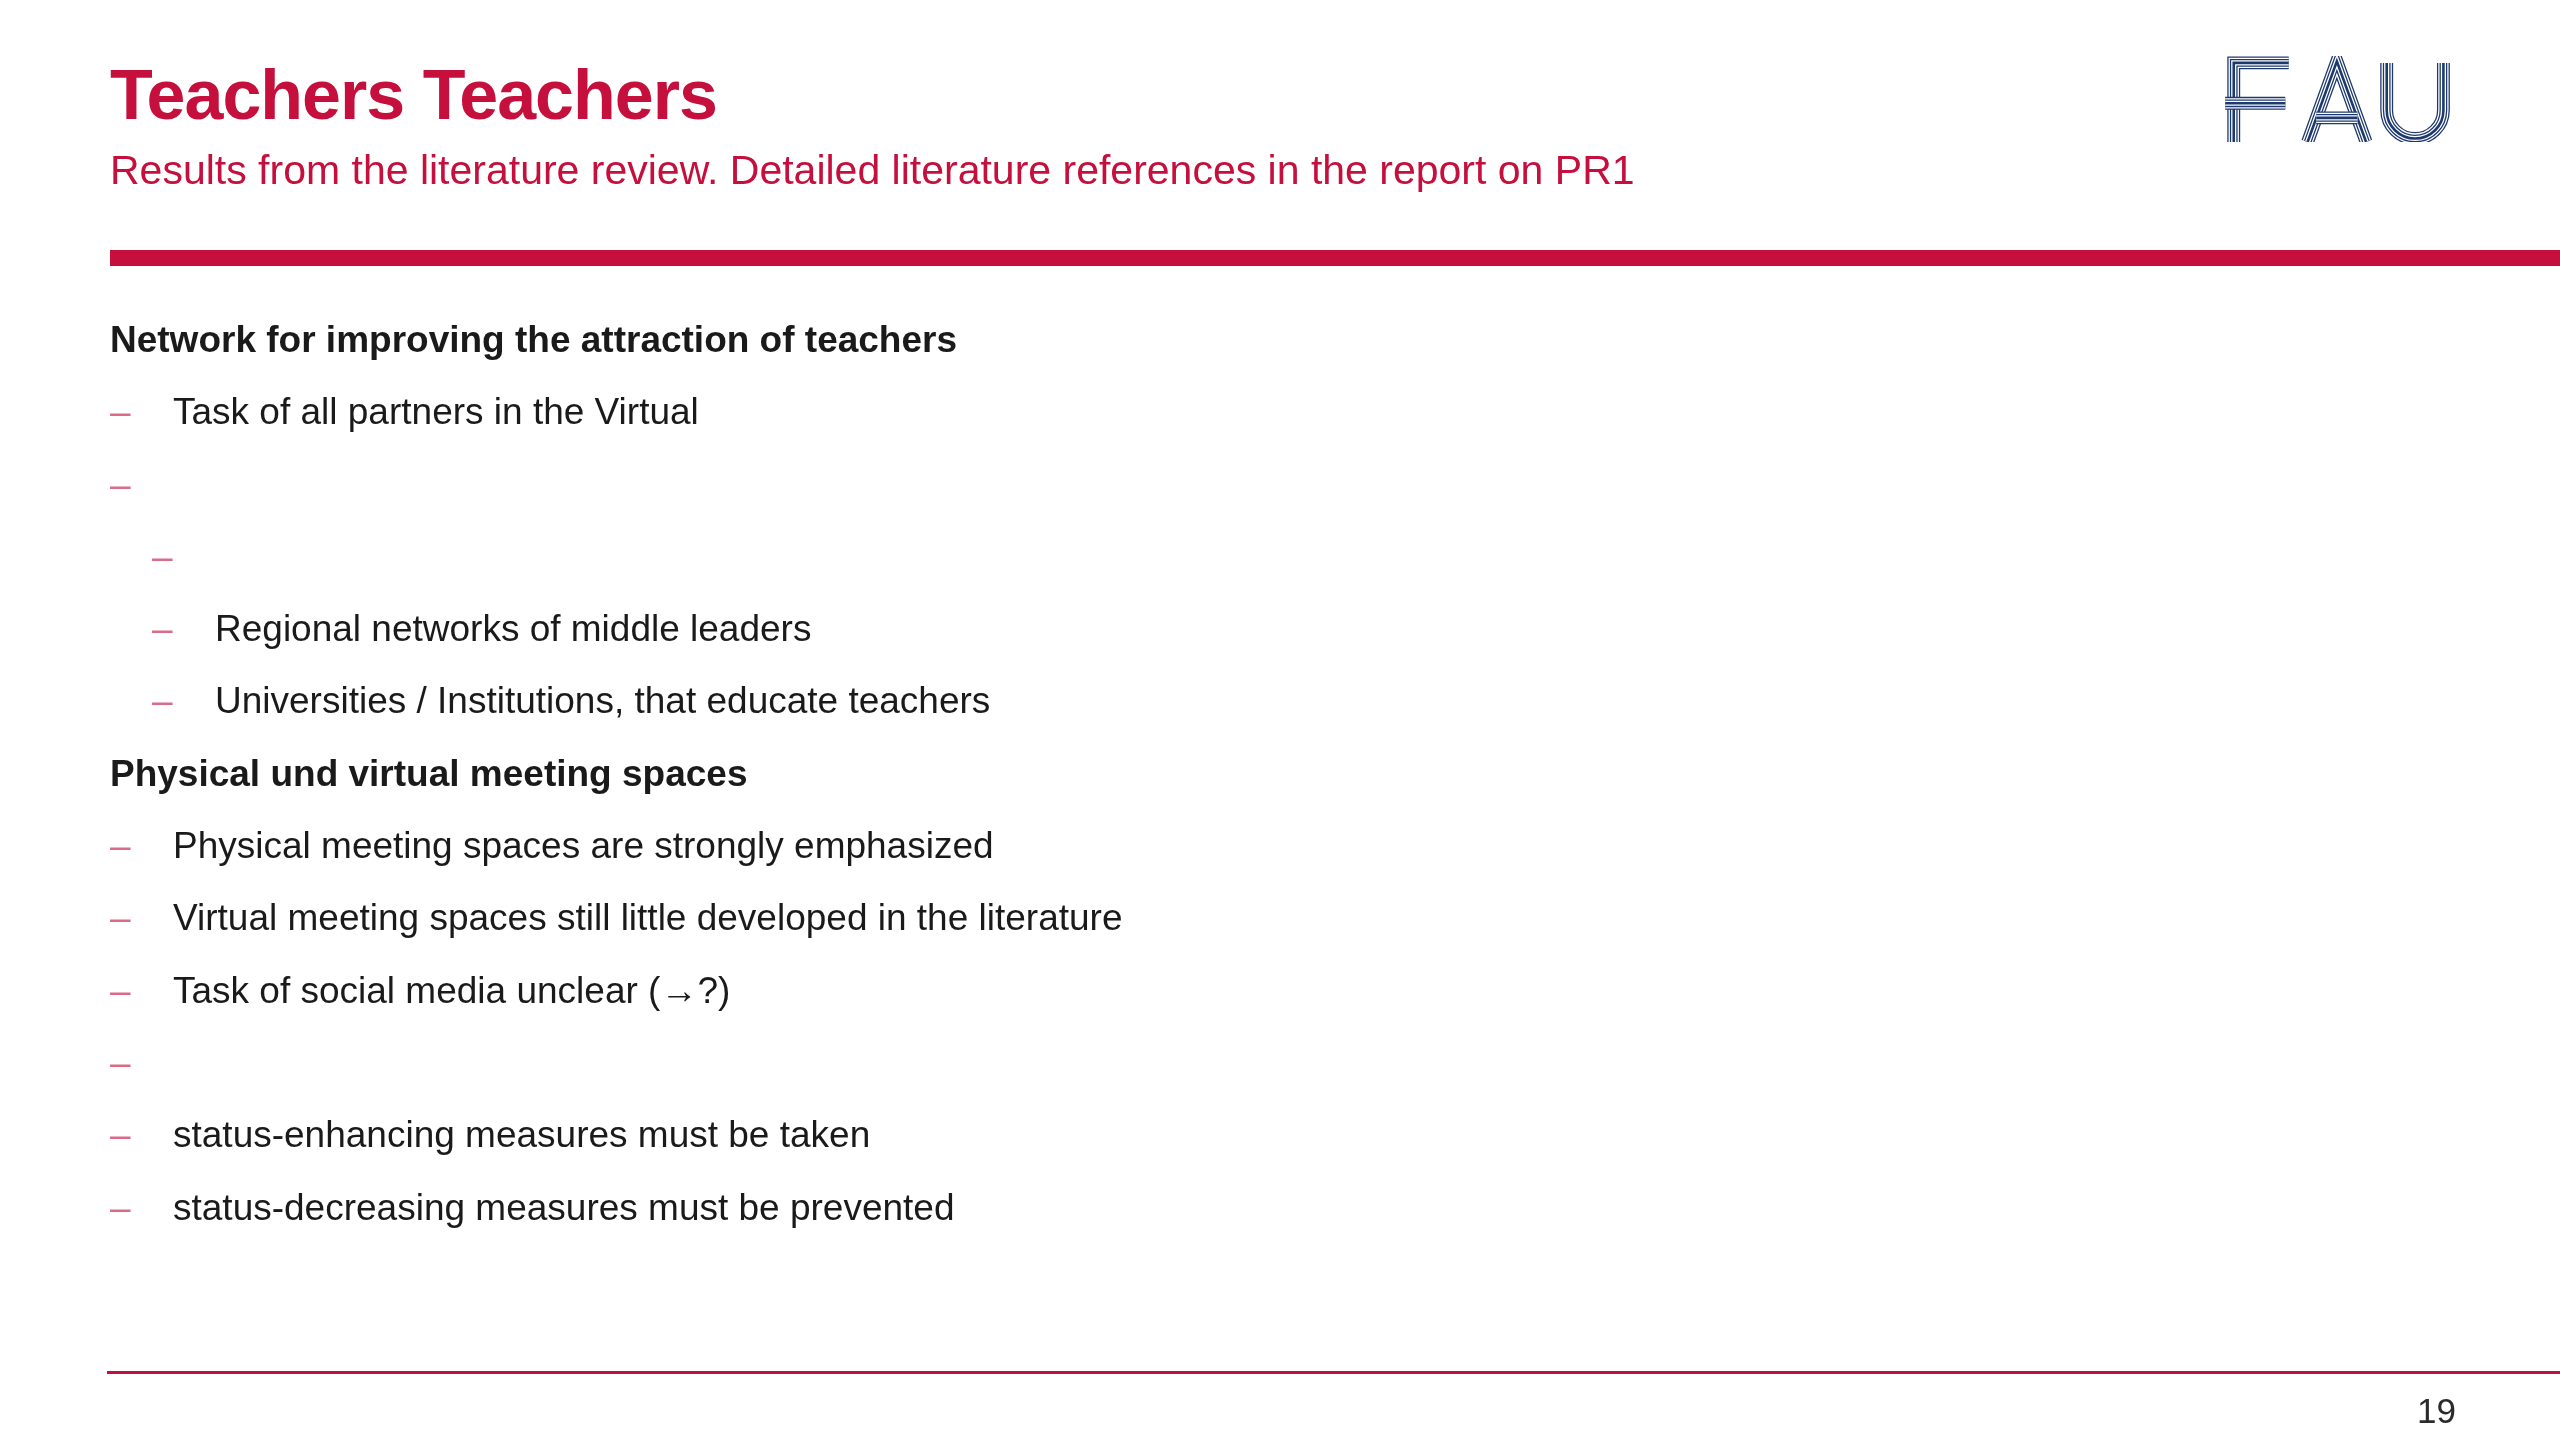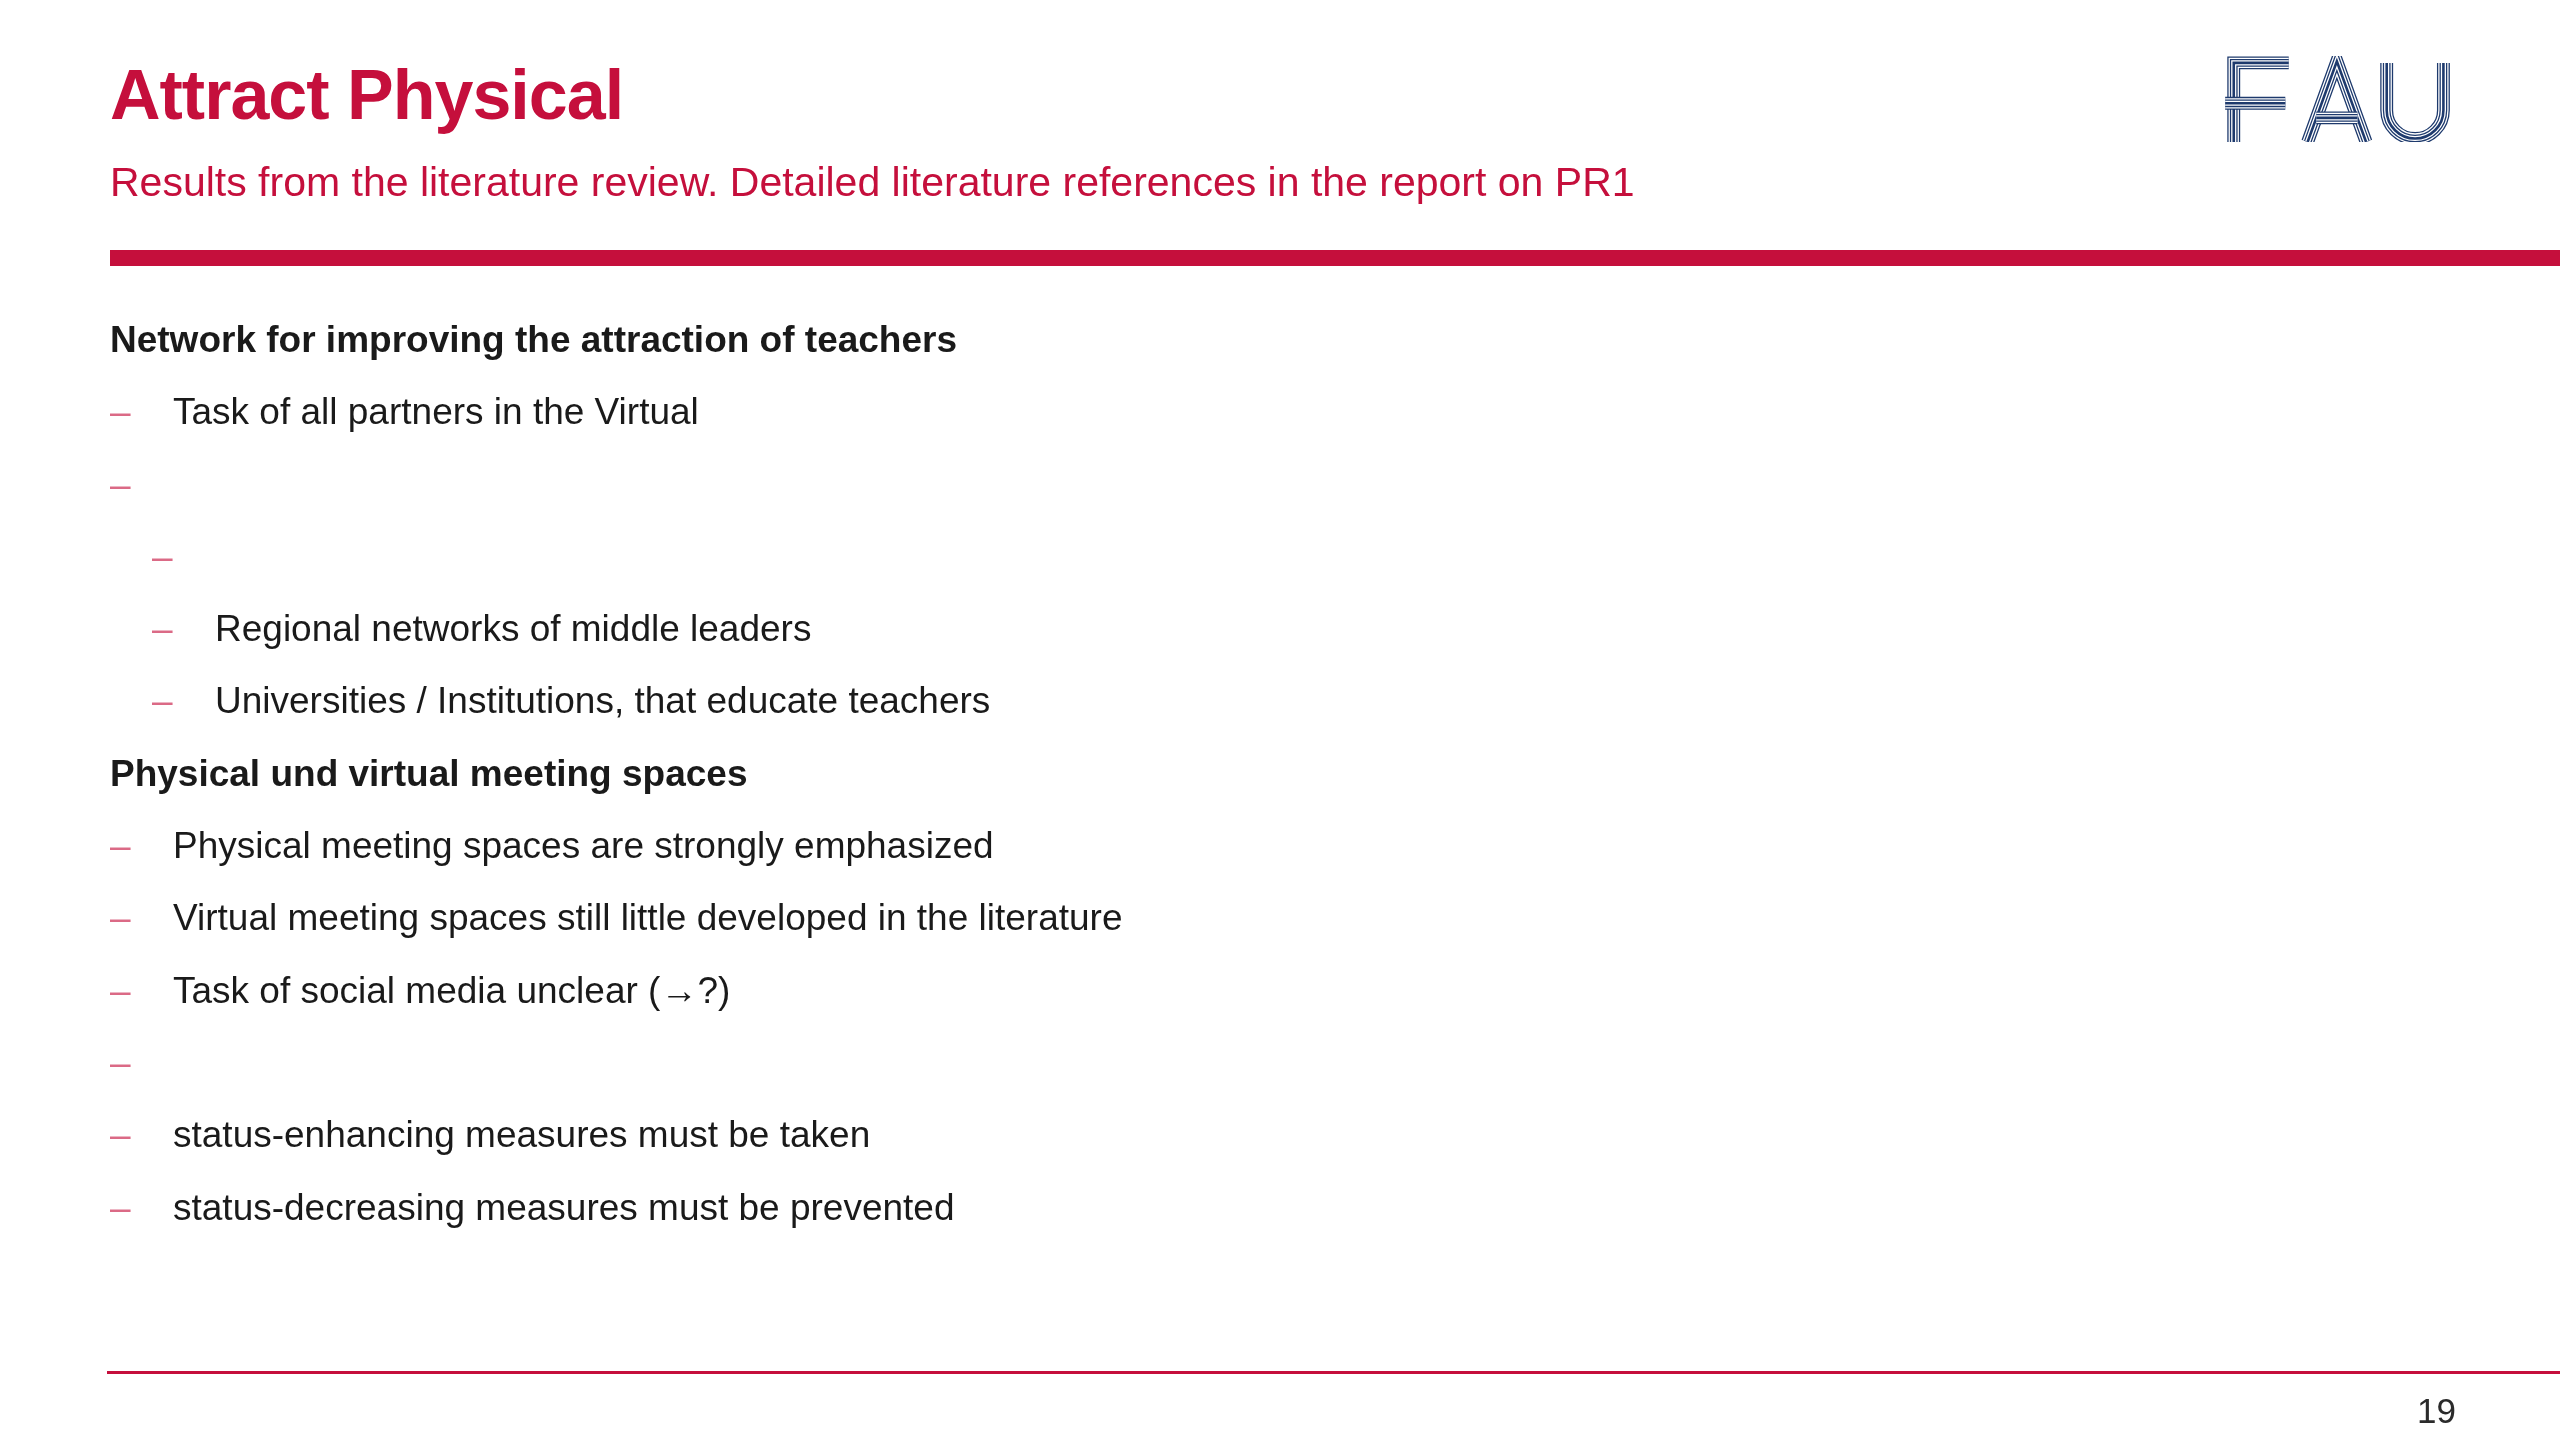--- a/index.html
+++ b/index.html
@@ -20,21 +20,20 @@
   .title{
     position:absolute;left:110px;top:60px;
     font-size:70px;font-weight:bold;line-height:70px;
     letter-spacing:-1px;color:var(--red);
     white-space:nowrap;
   }
   .subtitle{
     position:absolute;left:110px;top:148px;
     font-size:41px;line-height:44px;color:var(--red);
     white-space:nowrap;
-    margin-top:12px;
   }
   .logo{
     position:absolute;top:56px;right:108px;
     width:232px;height:86px;
   }
   .logo path{fill:none;stroke-linejoin:miter;}
   .logo path.b{stroke:var(--logo-blue);}
   .logo path.w{stroke:#ffffff;}
   .topbar{
     position:absolute;left:110px;right:0;top:250px;height:16px;
@@ -60,21 +59,21 @@
     background:var(--red);
   }
   .pagenum{
     position:absolute;right:104px;top:1391px;
     font-size:35px;color:#2B2B2B;
   }
 </style>
 </head>
 <body>
 
-<h1 class="title">Attract Physical</h1>
+<h1 class="title">Teachers Teachers</h1>
 <div class="subtitle">Results from the literature review. Detailed literature references in the report on PR1</div>
 
 <svg class="logo" id="fau-logo" viewBox="0 0 270 100" role="img" aria-label="FAU">
     <path d="M16,100 V8 H80" stroke-width="15" class="b"></path>
     <path d="M16,100 V8 H80" stroke-width="12" class="w"></path>
     <path d="M16,100 V8 H80" stroke-width="9" class="b"></path>
     <path d="M16,100 V8 H80" stroke-width="6" class="w"></path>
     <path d="M16,100 V8 H80" stroke-width="3" class="b"></path>
     <path d="M6,55 H76" stroke-width="15" class="b"></path>
     <path d="M6,55 H76" stroke-width="12" class="w"></path>

